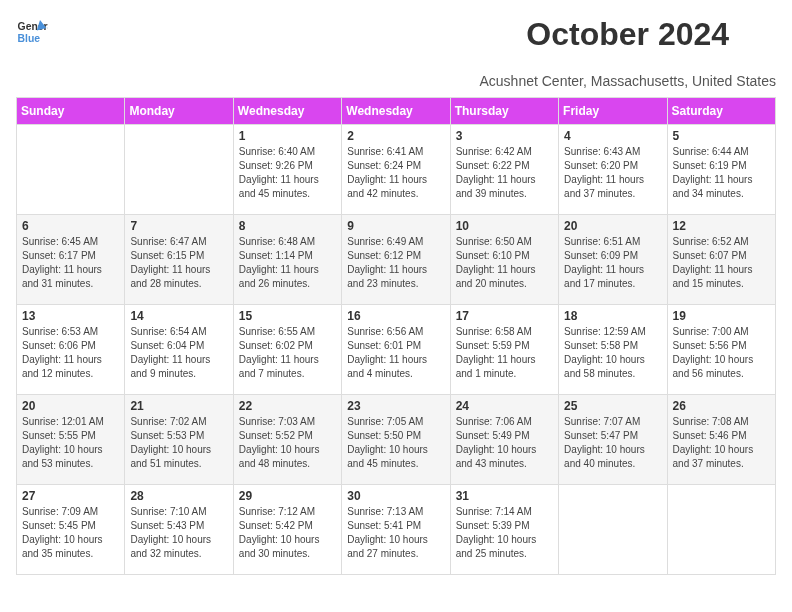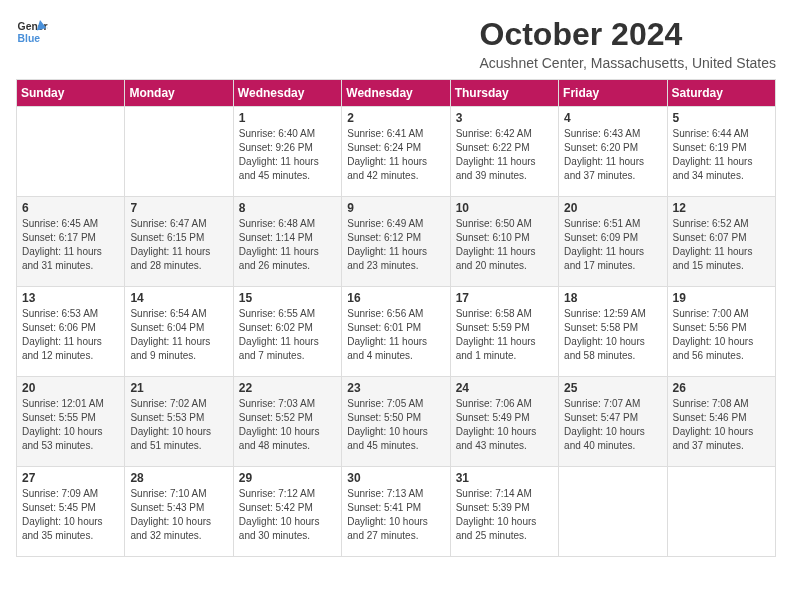--- a/index.html
+++ b/index.html
@@ -18,38 +18,38 @@
     }
     .logo {
       display: flex;
       align-items: center;
       gap: 4px;
     }
     .logo-icon {
       width: 32px;
       height: 32px;
     }
-    .title-area { text-align: left; }
+    .title-area { text-align: center; }
     .month-title {
       font-size: 32px;
       font-weight: bold;
       color: #333;
     }
     .subtitle {
       font-size: 14px;
       color: #555;
-      margin-top: 2px;
+      margin-top: 20px;
     }
     table {
       width: 100%;
       border-collapse: collapse;
       margin-top: 8px;
     }
     th {
-      background-color: #be185d;
+      background-color: #d946ef;
       color: white;
       font-size: 12px;
       font-weight: bold;
       padding: 6px 4px;
       text-align: left;
       border: 1px solid #ddd;
     }
     td {
       vertical-align: top;
       border: 1px solid #ddd;

